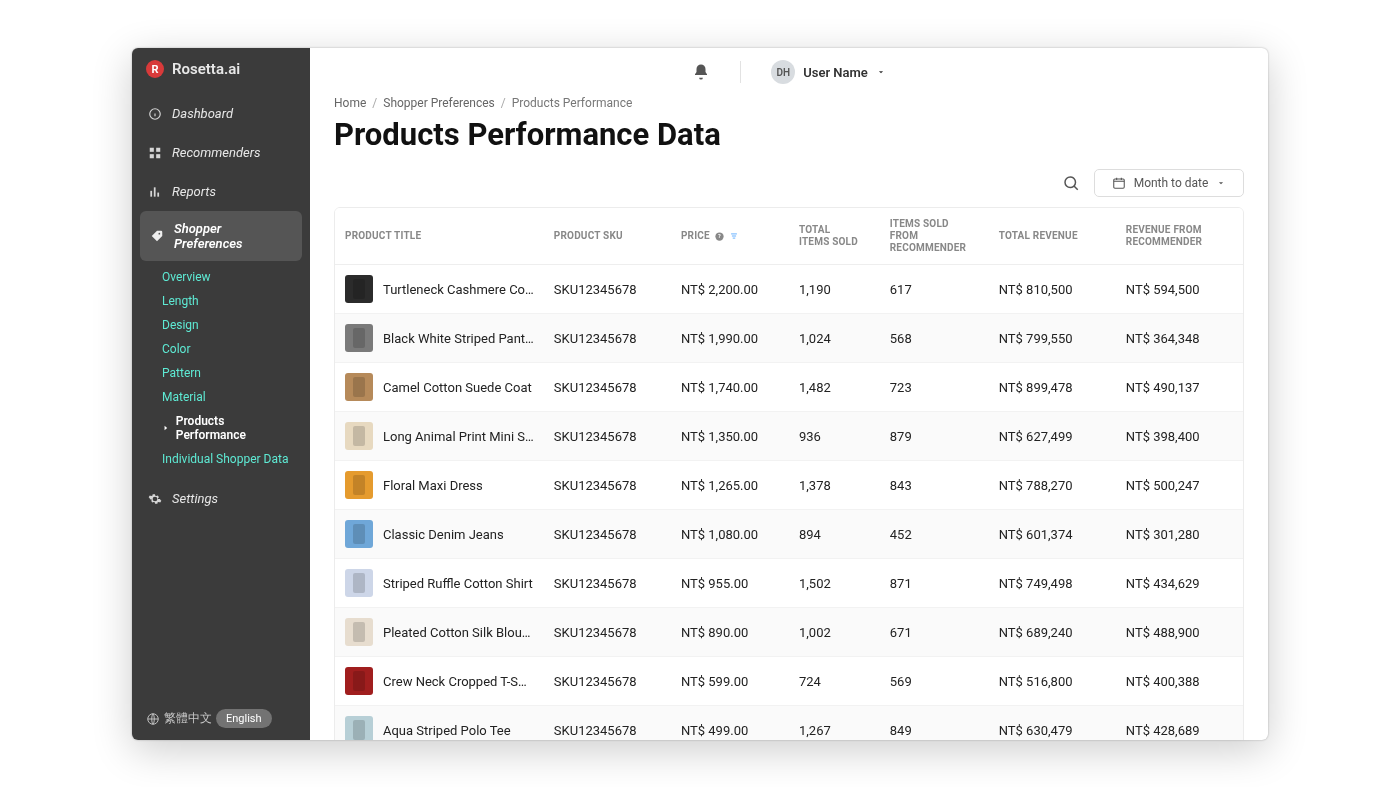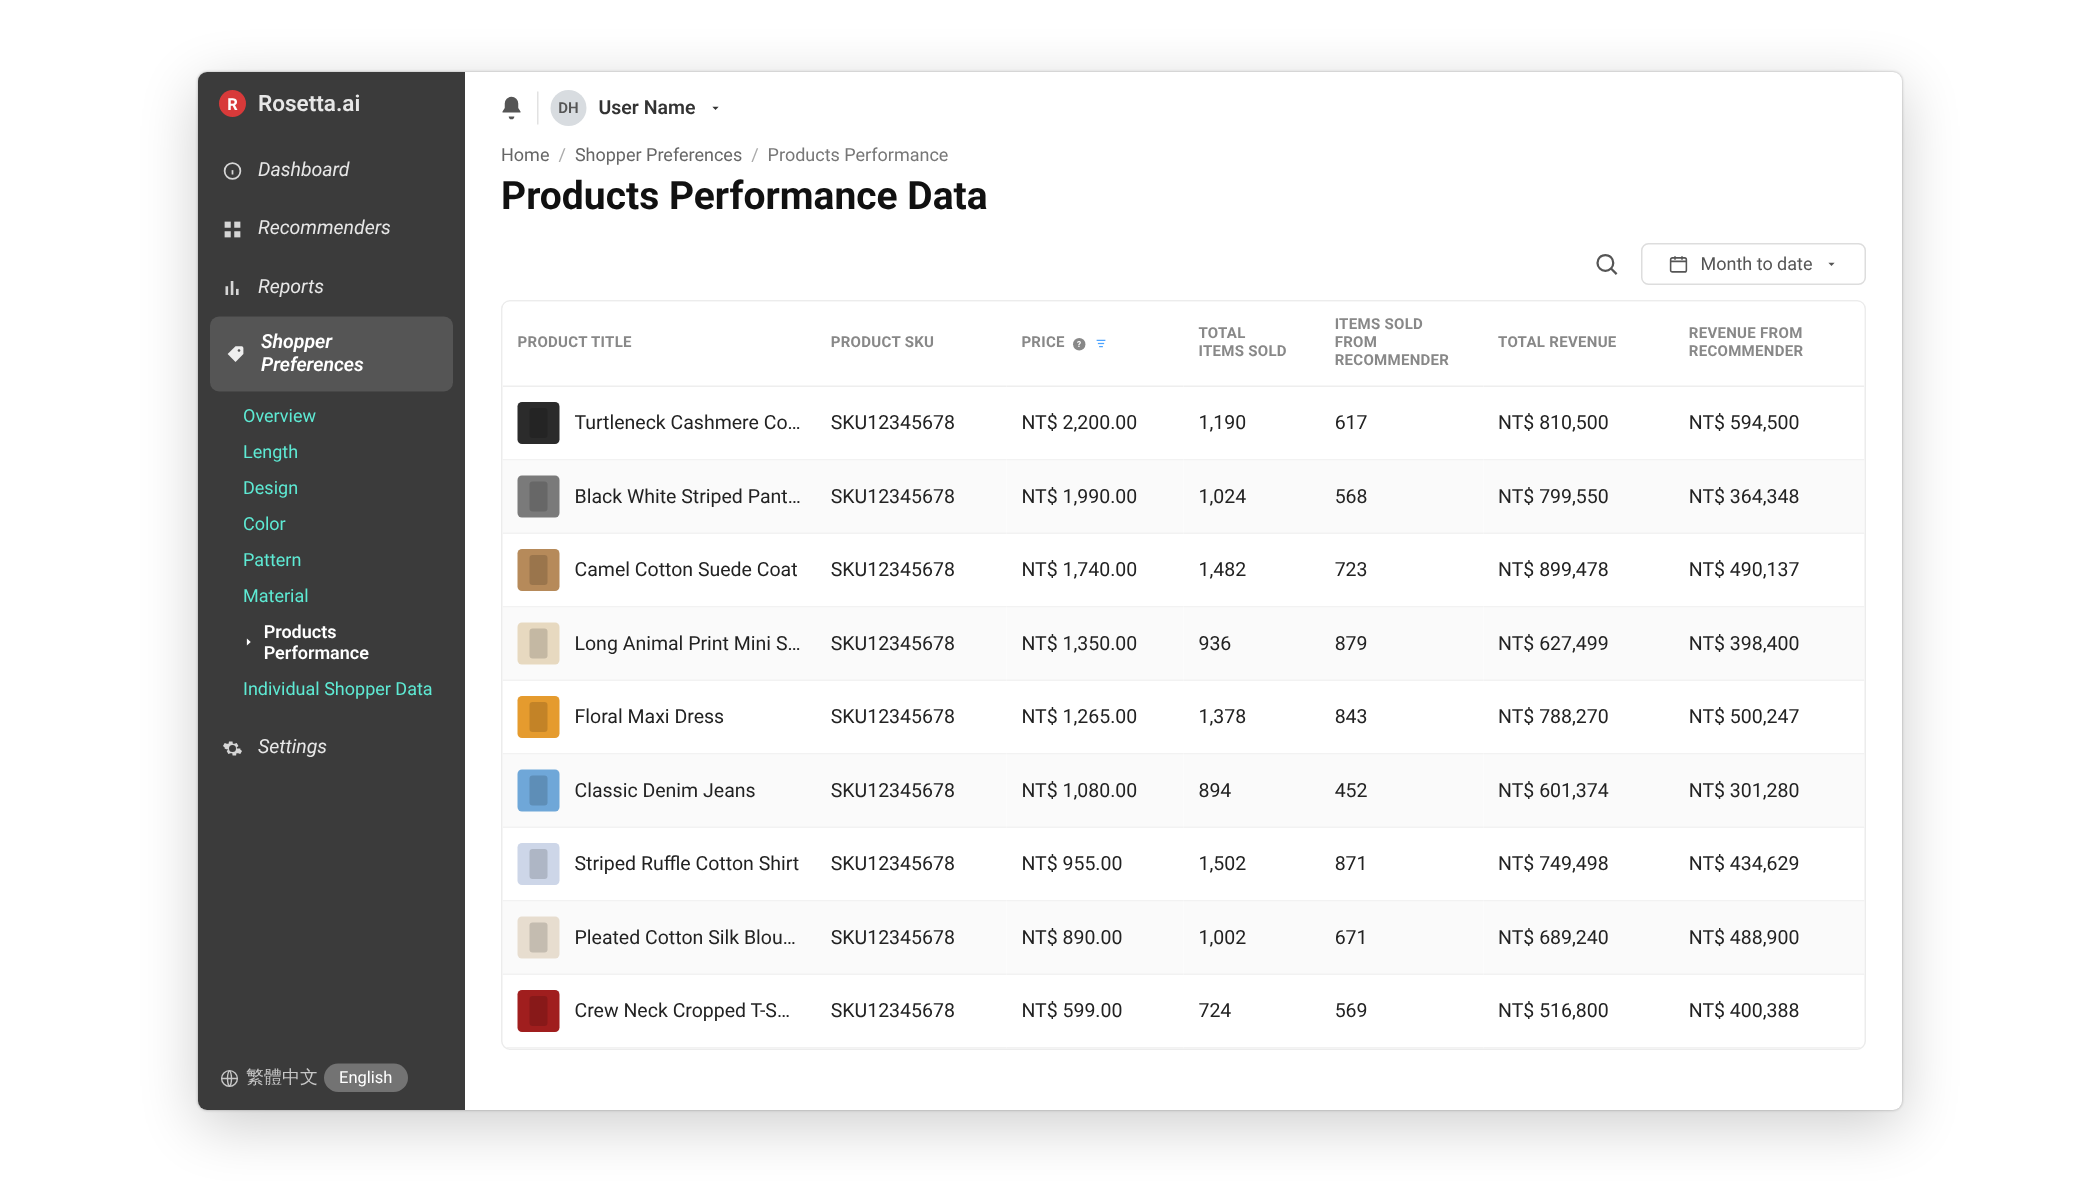--- a/index.html
+++ b/index.html
@@ -84,41 +84,41 @@
   .lang-pill {
     background: #737373;
     color: #fff;
     padding: 3px 10px;
     border-radius: 12px;
     font-size: 11px;
   }
   
   .main { flex: 1; display: flex; flex-direction: column; min-width: 0; }
   .topbar {
-    display: flex; align-items: center; justify-content: flex-start;
-    gap: 8px;
+    display: flex; align-items: center; justify-content: center;
+    gap: 30px;
     padding: 10px 22px 6px 22px;
     height: 44px;
   }
   .bell { color: #555; cursor: pointer; }
   .divider-v { width: 1px; height: 22px; background: #e2e2e2; }
   .avatar {
     width: 24px; height: 24px;
     background: #d8dce0;
     color: #555;
     border-radius: 50%;
     display: inline-flex; align-items: center; justify-content: center;
     font-size: 10px; font-weight: 600;
   }
   .user-menu { display:flex; align-items:center; gap:8px; cursor:pointer; font-size:13px; font-weight:600; color:#333;}
   .content { padding: 0 24px 20px 24px; overflow: auto; flex:1;}
   .breadcrumb { font-size: 12px; color: #777; display:flex; gap:6px; align-items:center; margin-top: 4px;}
   .breadcrumb .sep { color:#aaa; }
   .breadcrumb a { color:#666; text-decoration:none; cursor:pointer;}
-  h1.page-title { font-size: 26px; font-weight: 700; margin: 6px 0 16px 0; color:#111;}
+  h1.page-title { font-size: 31px; font-weight: 700; margin: 6px 0 16px 0; color:#111;}
   .toolbar-row { display:flex; align-items:center; justify-content:flex-end; gap:14px; margin-bottom:10px;}
   .search-btn { color:#555; cursor:pointer; }
   .date-picker {
     display:flex; align-items:center; gap:8px;
     border:1px solid #ddd; border-radius:5px;
     padding:6px 10px; font-size:12px; color:#555; cursor:pointer;
     min-width: 150px; justify-content:center;
   }
   .date-picker .left { display:flex; align-items:center; gap:8px;}
   
@@ -496,19 +496,33 @@
       <span class="prod-name">Crew Neck Cropped T-S…</span>
     </div>
                 </td>
     <td>SKU12345678</td>
     <td>NT$ 599.00</td>
     <td>724</td>
     <td>569</td>
     <td>NT$ 516,800</td>
     <td>NT$ 400,388</td>
               </tr>
+              <tr>
+    <td>
+                  <div class="prod-cell">
+      <span class="thumb" style="background:#b7cfd6"></span>
+      <span class="prod-name">Aqua Striped Polo Tee</span>
+    </div>
+                </td>
+    <td>SKU12345678</td>
+    <td>NT$ 499.00</td>
+    <td>1,267</td>
+    <td>849</td>
+    <td>NT$ 630,479</td>
+    <td>NT$ 428,689</td>
+              </tr>
             </tbody>
         </table>
       </div>
 
     </div>
   </div>
 </div>
 
 </body></html>

